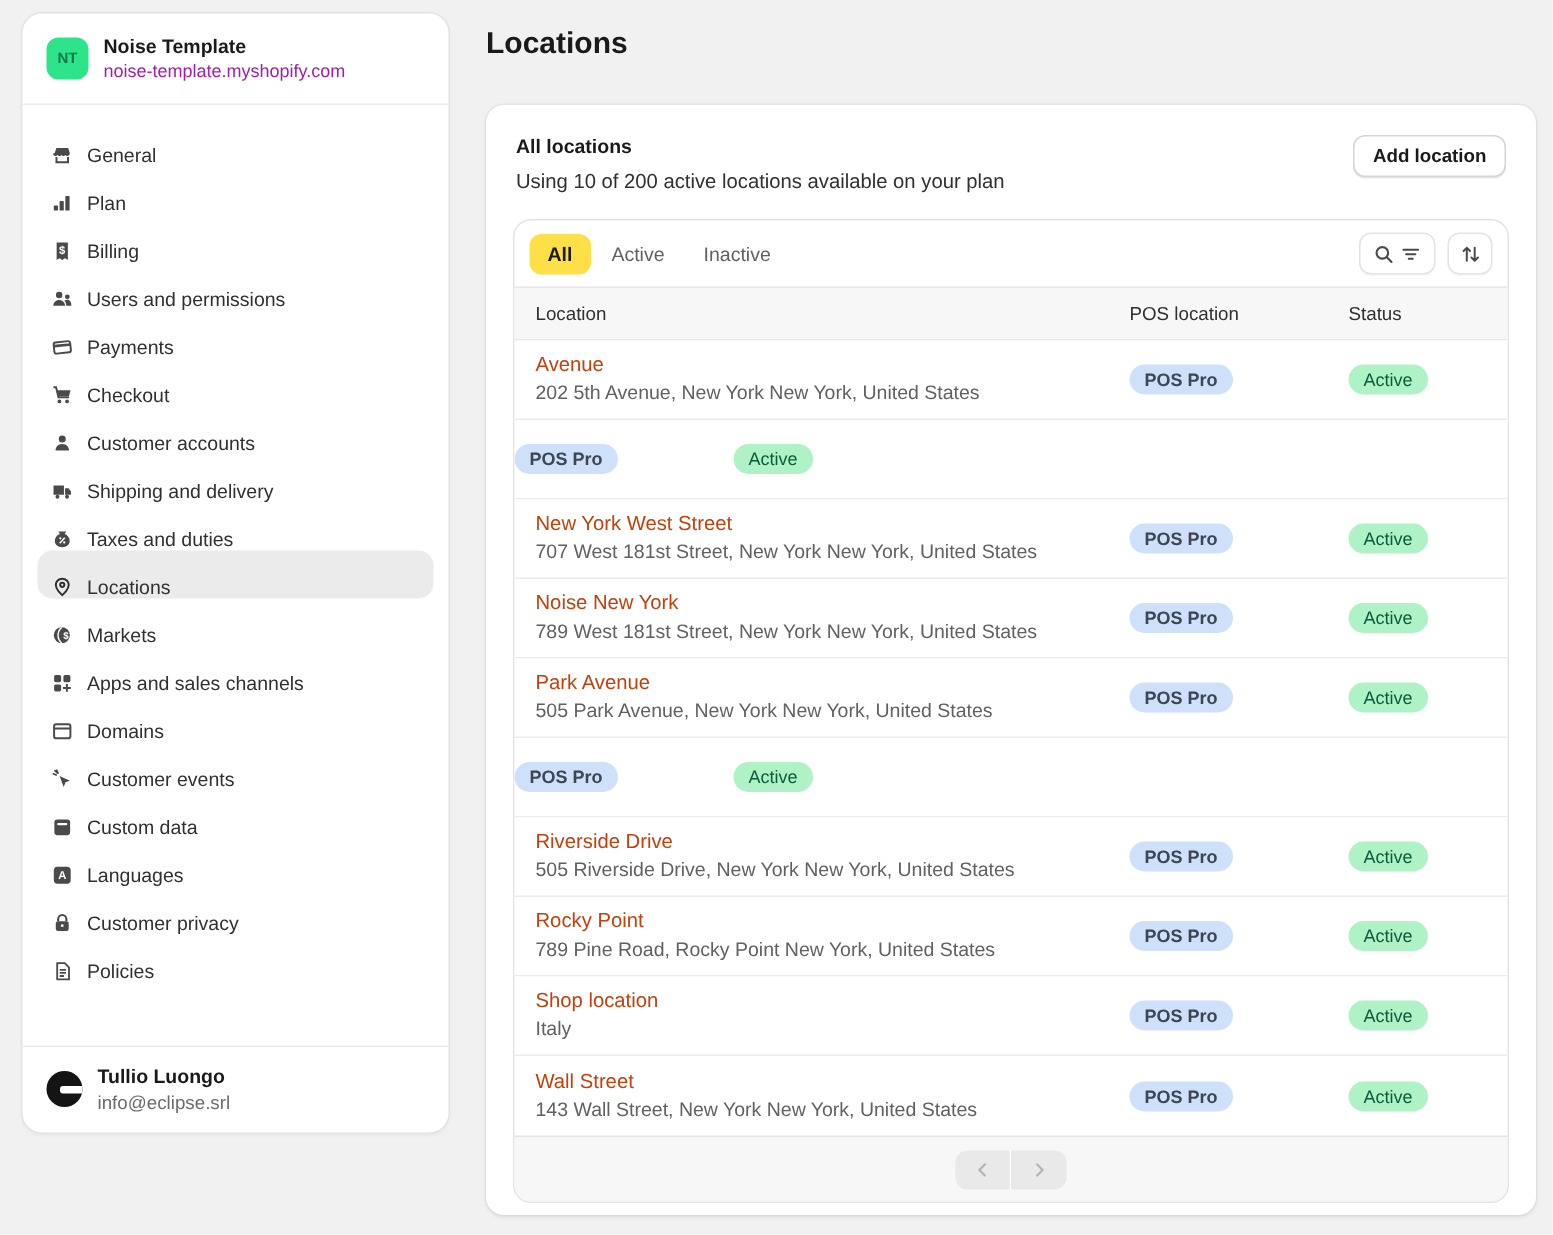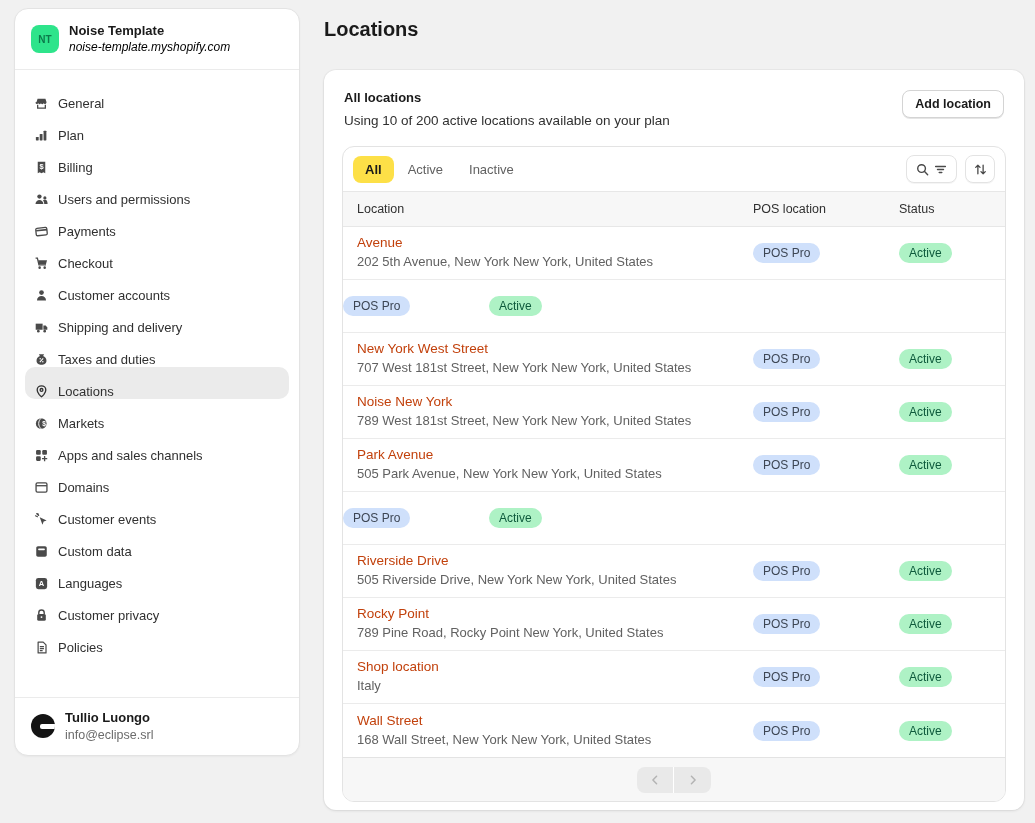--- a/index.html
+++ b/index.html
@@ -24,21 +24,21 @@
   .store-header {
     display:flex; align-items:center; gap:10px;
     padding:14px 16px; border-bottom:1px solid #ebebeb;
   }
   .store-avatar {
     width:28px; height:28px; border-radius:8px; background:#2ee48b;
     color:#0c7a4b; font-size:10px; font-weight:700;
     display:flex; align-items:center; justify-content:center; flex:0 0 auto;
   }
   .store-name { font-size:13px; font-weight:700; color:#1a1a1a; line-height:1.3; }
-  .store-domain { font-size:12px; color:#000000; line-height:1.3;font-style:italic; }
+  .store-domain { font-size:12px; color:#a21caf; line-height:1.3; }
 
   .nav { padding:9px 10px 4px; flex:1 1 auto; overflow:hidden; }
   .nav-item {
     display:flex; align-items:flex-end; gap:9px;
     height:32px; padding:0 8px; border-radius:10px;
     font-size:13px; color:#303030; cursor:pointer;
   }
   .nav-item.selected { background:#ebebeb; font-weight:500; }
   .nav-icon { width:16px; height:16px; flex:0 0 auto; display:flex; align-items:center; justify-content:center; }
   .nav-icon svg { width:15px; height:15px; }
@@ -115,21 +115,21 @@
     display:flex; align-items:center; height:53px;
     border-bottom:1px solid #ebebeb; cursor:pointer; background:#fff;
   }
   .trow:last-child { border-bottom:none; }
   .loc-name { font-size:13.5px; color:#c2410c; line-height:1.4; }
   .loc-addr { font-size:13px; color:#616161; line-height:1.4; }
   .badge {
     display:inline-block; padding:3px 10px; border-radius:10px;
     font-size:12px; font-weight:500; white-space:nowrap;
   }
-  .badge-pos { background:#cfe0fb; color:#3d4654; }
+  .badge-pos { background:#cfe0fb; color:#3d4654;font-weight:bold; }
   .badge-active { background:#aef2c5; color:#0e5a3c; }
 
   .pagination {
     height:44px; background:#f7f7f7; border-top:1px solid #e3e3e3;
     display:flex; align-items:center; justify-content:center;
   }
   .page-btn {
     width:37px; height:26px; border:none; background:#e9e9e9;
     display:flex; align-items:center; justify-content:center; cursor:pointer;
   }
@@ -474,21 +474,21 @@
       <div class="loc-name">Shop location</div>
       <div class="loc-addr">Italy</div>
     </div>
     <div class="col-pos"><span class="badge badge-pos">POS Pro</span></div>
     <div class="col-status"><span class="badge badge-active">Active</span></div>
   </div>
 
   <div class="trow">
     <div class="col-loc">
       <div class="loc-name">Wall Street</div>
-      <div class="loc-addr">168 Wall Street, New York New York, United States</div>
+      <div class="loc-addr">143 Wall Street, New York New York, United States</div>
     </div>
     <div class="col-pos"><span class="badge badge-pos">POS Pro</span></div>
     <div class="col-status"><span class="badge badge-active">Active</span></div>
   </div>
 </div>
 
     <div class="pagination">
       <button class="page-btn prev">
         <span>
             <svg viewBox="0 0 16 16" fill="none" stroke="#b3b3b3" stroke-width="1.7" stroke-linecap="round" stroke-linejoin="round">

